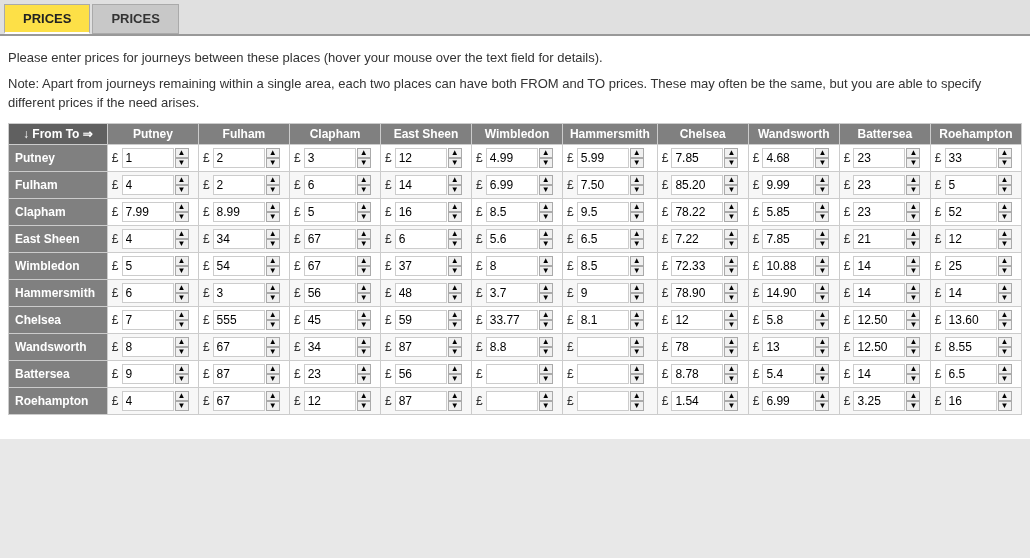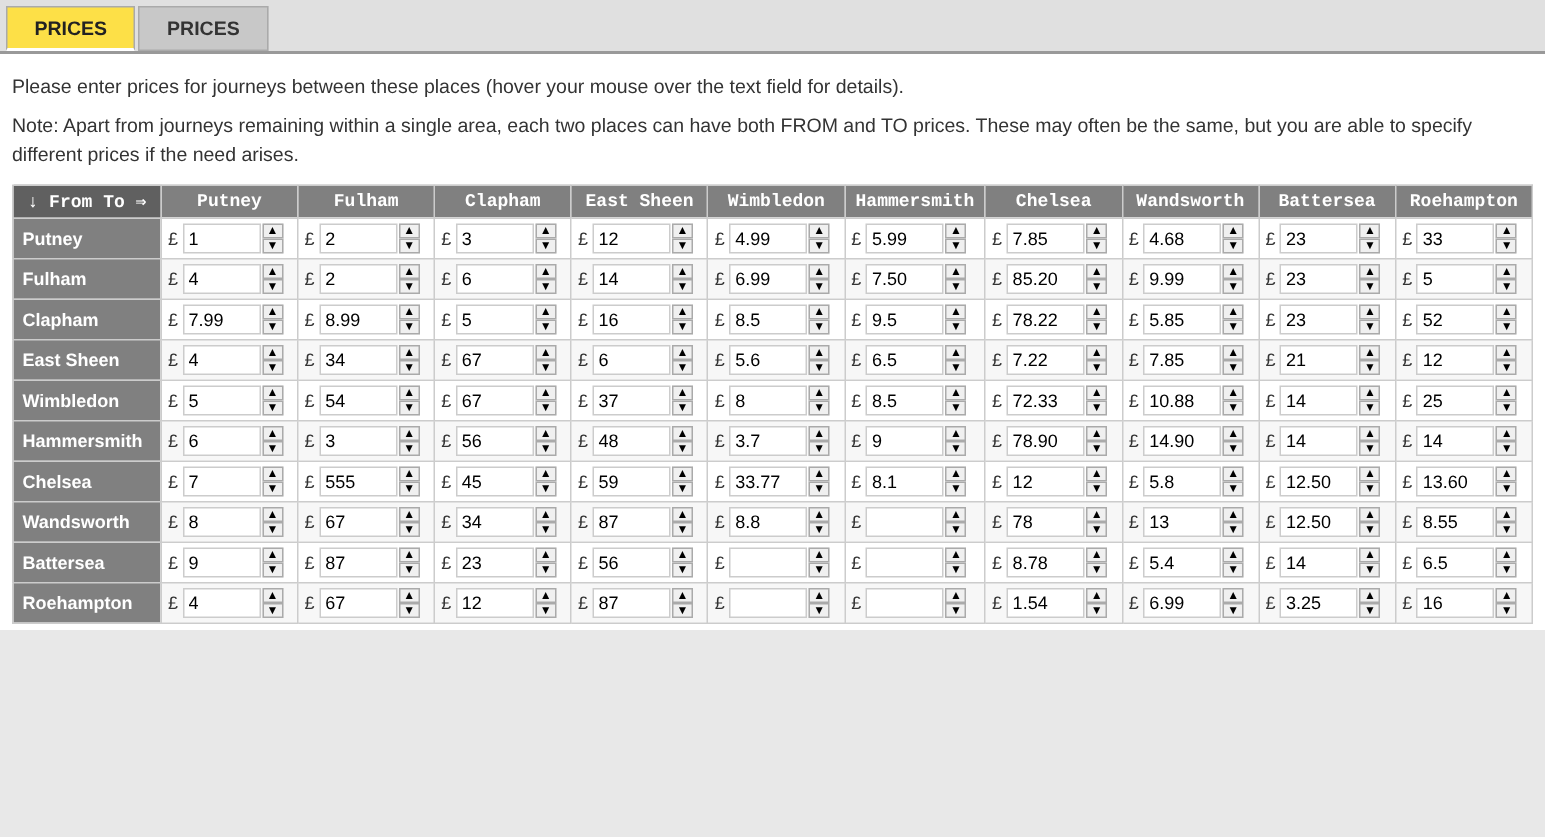--- a/index.html
+++ b/index.html
@@ -1,29 +1,29 @@
 <!DOCTYPE html>
 <html><head>
   <meta charset="utf-8">
   <style>
     * { box-sizing: border-box; margin: 0; padding: 0; }
     body { font-family: Arial, sans-serif; font-size: 13px; background: #e8e8e8; color: #333; }
     .container { width: 1030px; background: #fff; padding: 0; }
     .tabs { display: flex; border-bottom: 2px solid #999; background: #e0e0e0; padding-top: 4px; padding-left: 4px; gap: 2px; }
     .tab { padding: 6px 18px; cursor: pointer; font-size: 13px; font-weight: bold; border: 1px solid #aaa; background: #c8c8c8; color: #333; }
     .tab.active { background: #fde047; border-bottom: 2px solid #fff; color: #222; }
-    .content { padding: 12px 8px 4px 8px; }
+    .content { padding: 12px 8px 24px 8px; }
     .info-text { margin-bottom: 6px; font-size: 13px; line-height: 1.5; }
     .info-text.note { margin-bottom: 2px; }
     .info-text em { font-style: italic; }
     .table-wrap { overflow-x: auto; margin-top: 10px; }
     table { border-collapse: collapse; width: 100%; font-size: 12px; }
     th, td { border: 1px solid #ccc; padding: 3px 4px; white-space: nowrap; text-align: left; vertical-align: middle; }
     th { background: #b0b0b0; color: #fff; font-weight: bold; text-align: center; font-size: 12px; }
-    thead th { background: #808080; font-family: Liberation Mono, monospace; }
+    thead th { background: #808080; }
     .row-header { background: #808080; color: #fff; font-weight: bold; min-width: 85px; padding: 4px 6px; }
     .header-corner { background: #606060; color: #fff; font-size: 12px; min-width: 85px; }
     .cell-input { display: flex; align-items: center; gap: 1px; }
     .currency { margin-right: 2px; }
     .price-input { width: 52px; border: 1px solid #ccc; padding: 2px 3px; font-size: 12px; background: #fff; }
     .spinner { display: flex; flex-direction: column; gap: 0px; }
     .spinner-btn { width: 14px; height: 10px; font-size: 8px; line-height: 1; border: 1px solid #aaa; background: #f0f0f0; cursor: pointer; display: flex; align-items: center; justify-content: center; padding: 0; }
     td { background: #fff; }
     tr:nth-child(even) td { background: #f7f7f7; }
     tr:nth-child(even) .row-header { background: #808080; }

